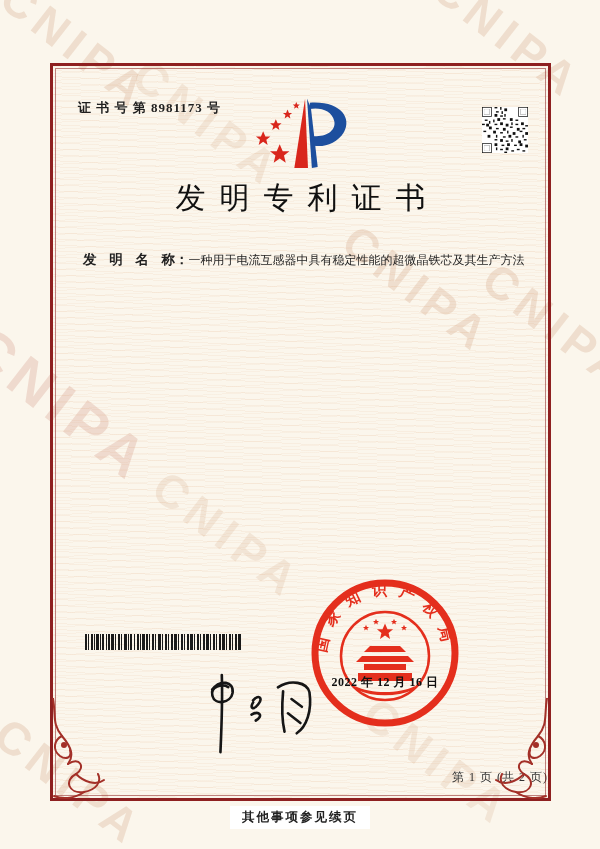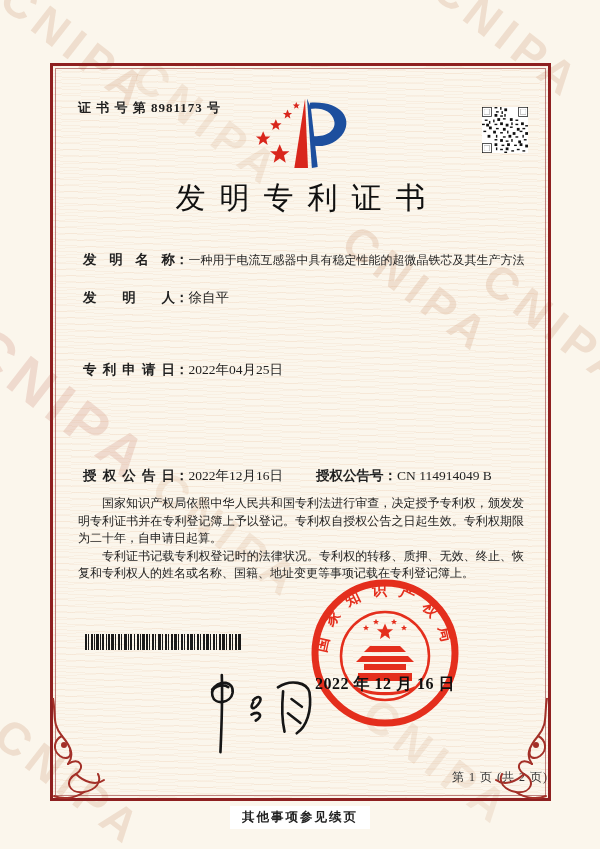--- a/index.html
+++ b/index.html
@@ -52,21 +52,21 @@
   .legal p{margin:0;text-indent:2em;}
   
   .barcode{position:absolute;left:32px;top:568px;width:156px;height:16px;}
   .signer{position:absolute;left:32px;top:620px;font-family:"Liberation Sans","DejaVu Sans",sans-serif;
           font-size:13.5px;font-weight:700;line-height:26px;color:#222;}
   .signature{position:absolute;left:128px;top:604px;width:145px;height:86px;transform:rotate(-2deg);}
   .seal{position:absolute;left:308px;top:576px;width:154px;height:154px;z-index:4;}
   .seal svg{position:absolute;inset:0;}
   .seal-date{
     position:absolute;left:0;right:0;top:98px;text-align:center;z-index:5;
-    font-size:16px;font-weight:700;color:#101010;letter-spacing:0.5px;white-space:nowrap;
+    font-size:12px;font-weight:700;color:#101010;letter-spacing:0.5px;white-space:nowrap;
   }
   .page-indicator{position:absolute;left:0;right:0;top:703px;text-align:right;font-size:12px;color:#333;letter-spacing:1px;}
   
   .flourish{position:absolute;width:62px;height:104px;z-index:3;}
   .flourish.right{left:490px;top:698px;}
   .flourish.left{left:48px;top:698px;transform:scaleX(-1);}
   .cont-note{
     position:absolute;left:0;right:0;top:806px;text-align:center;z-index:3;
   }
   .cont-note span{
@@ -182,37 +182,21 @@
       <rect x="29" y="31" width="2" height="1"></rect>
         <rect x="16" y="32" width="2" height="1"></rect>
     </g>
   </svg>
 
   <div class="doc-title">发明专利证书</div>
 
   <div class="frow" style="top:183px">
     <span class="flabel">发明名称</span><span class="fcolon">：</span><span class="fvalue small">一种用于电流互感器中具有稳定性能的超微晶铁芯及其生产方法</span>
   </div>
-  <div class="frow" style="top:221px">
-    <span class="flabel">发明人</span><span class="fcolon">：</span><span class="fvalue">徐自平</span>
-  </div>
-  <div class="frow" style="top:293px">
-    <span class="flabel">专利申请日</span><span class="fcolon">：</span><span class="fvalue">2022年04月25日</span>
-  </div>
-  <div class="frow" style="top:399px">
-    <span class="flabel">授权公告日</span><span class="fcolon">：</span><span class="fvalue">2022年12月16日</span>
-    <span class="fpair-right">
-      <span class="flabel2">授权公告号</span><span class="fcolon">：</span><span class="fvalue">CN 114914049 B</span>
-    </span>
-  </div>
-
-  <div class="legal">
-    <p>国家知识产权局依照中华人民共和国专利法进行审查，决定授予专利权，颁发发明专利证书并在专利登记簿上予以登记。专利权自授权公告之日起生效。专利权期限为二十年，自申请日起算。</p>
-    <p>专利证书记载专利权登记时的法律状况。专利权的转移、质押、无效、终止、恢复和专利权人的姓名或名称、国籍、地址变更等事项记载在专利登记簿上。</p>
-  </div>
+
 
   <svg class="barcode" viewBox="0 0 156 16" preserveAspectRatio="none">
     <g fill="#1a1a1a">
       <rect x="0" width="2" height="16"></rect>
         <rect x="3" width="1" height="16"></rect>
         <rect x="6" width="2" height="16"></rect>
         <rect x="9" width="1" height="16"></rect>
       <rect x="11" width="3" height="16"></rect>
         <rect x="15" width="1" height="16"></rect>
         <rect x="17" width="2" height="16"></rect>

